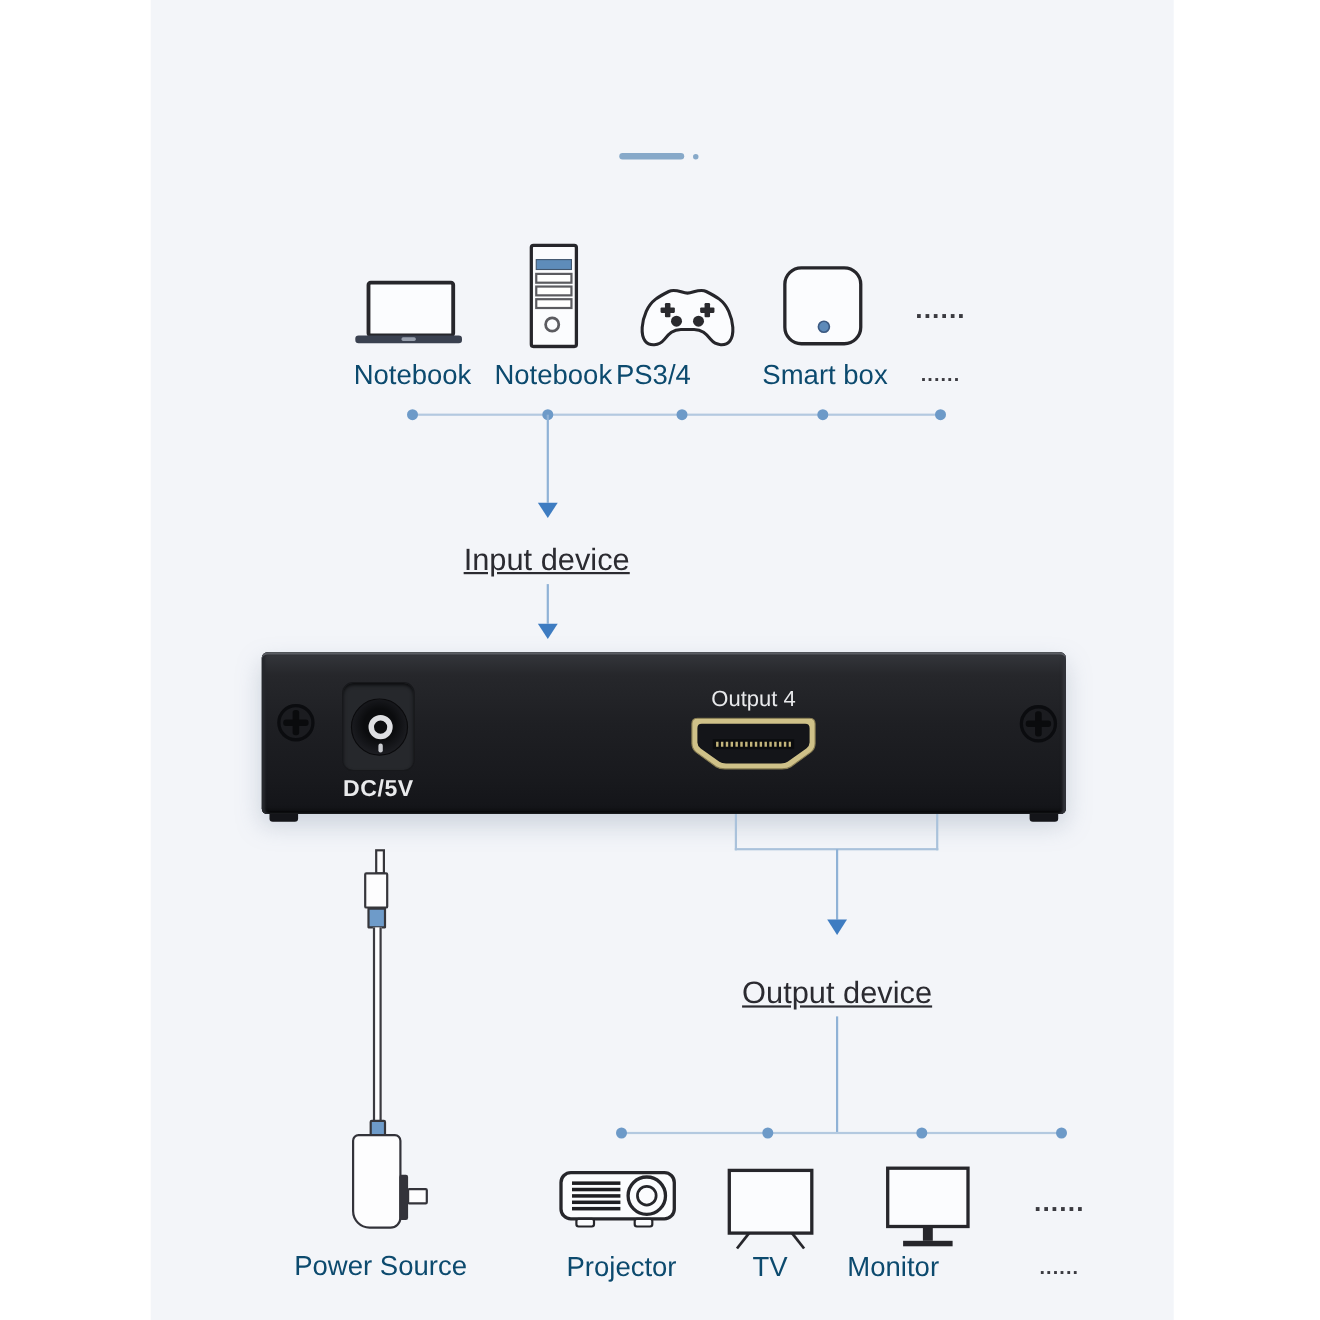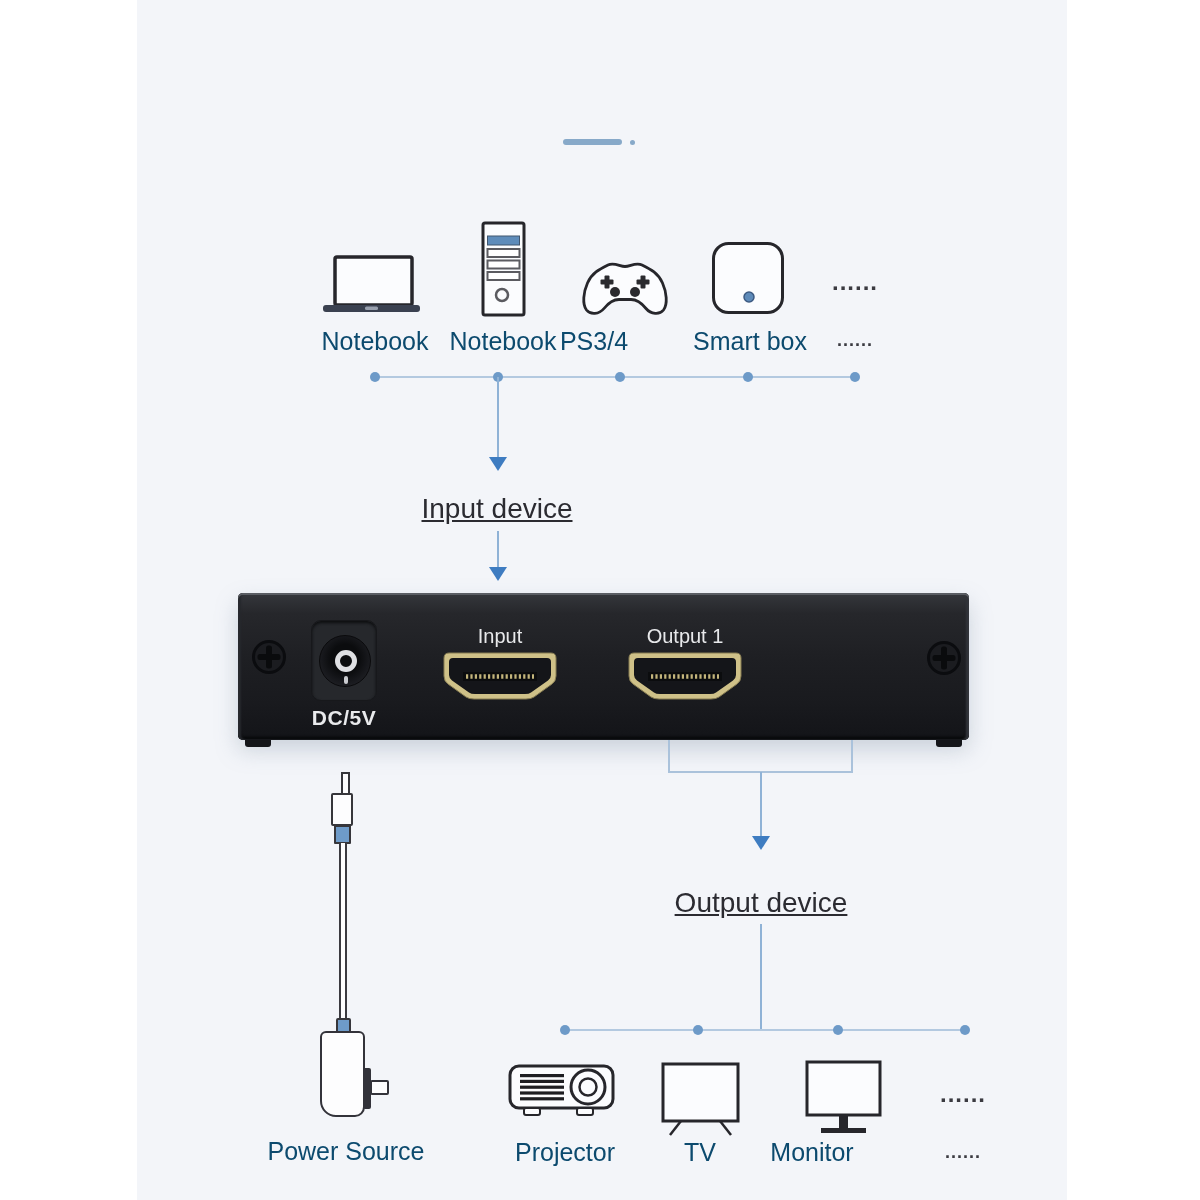--- a/index.html
+++ b/index.html
@@ -132,31 +132,22 @@
     </svg>
 
     <div class="dc-recess">
       <div class="dc-outer">
         <div class="dc-ring"></div>
         <div class="dc-glint"></div>
       </div>
     </div>
     <div class="panel-label ctr" style="left:106px;top:113px">DC/5V</div>
 
-    <div class="port" style="left:204px;top:59px">
-      <div class="port-name">Input</div>
-      <svg width="116" height="48">
-        <path d="M7,1 H109 Q114,1 114,6 V24 Q114,29 110,32 L92,45 Q89,47 84,47 H32 Q27,47 24,45 L6,32 Q2,29 2,24 V6 Q2,1 7,1 Z" fill="#cfc188" stroke="#877c52" stroke-width="1"></path>
-        <path d="M11,6 H105 Q109,6 109,10 V23 Q109,26 106,28.5 L89,40.5 Q87,42 83,42 H33 Q29,42 27,40.5 L10,28.5 Q7,26 7,23 V10 Q7,6 11,6 Z" fill="#141519"></path>
-        <rect x="21" y="20" width="74" height="9" fill="#0b0c0e"></rect>
-        <line x1="24" y1="24.5" x2="92" y2="24.5" stroke="#c4b57c" stroke-width="4.5" stroke-dasharray="2.2 2.2"></line>
-      </svg>
-    </div>
     <div class="port" style="left:389px;top:59px">
-      <div class="port-name">Output 1</div>
+      <div class="port-name">Output 4</div>
       <svg width="116" height="48">
         <path d="M7,1 H109 Q114,1 114,6 V24 Q114,29 110,32 L92,45 Q89,47 84,47 H32 Q27,47 24,45 L6,32 Q2,29 2,24 V6 Q2,1 7,1 Z" fill="#cfc188" stroke="#877c52" stroke-width="1"></path>
         <path d="M11,6 H105 Q109,6 109,10 V23 Q109,26 106,28.5 L89,40.5 Q87,42 83,42 H33 Q29,42 27,40.5 L10,28.5 Q7,26 7,23 V10 Q7,6 11,6 Z" fill="#141519"></path>
         <rect x="21" y="20" width="74" height="9" fill="#0b0c0e"></rect>
         <line x1="24" y1="24.5" x2="92" y2="24.5" stroke="#c4b57c" stroke-width="4.5" stroke-dasharray="2.2 2.2"></line>
       </svg>
     </div>
   </div>
 
   <div class="abs vline" style="left:668px;top:740px;height:33px;background:#aac2db"></div>

